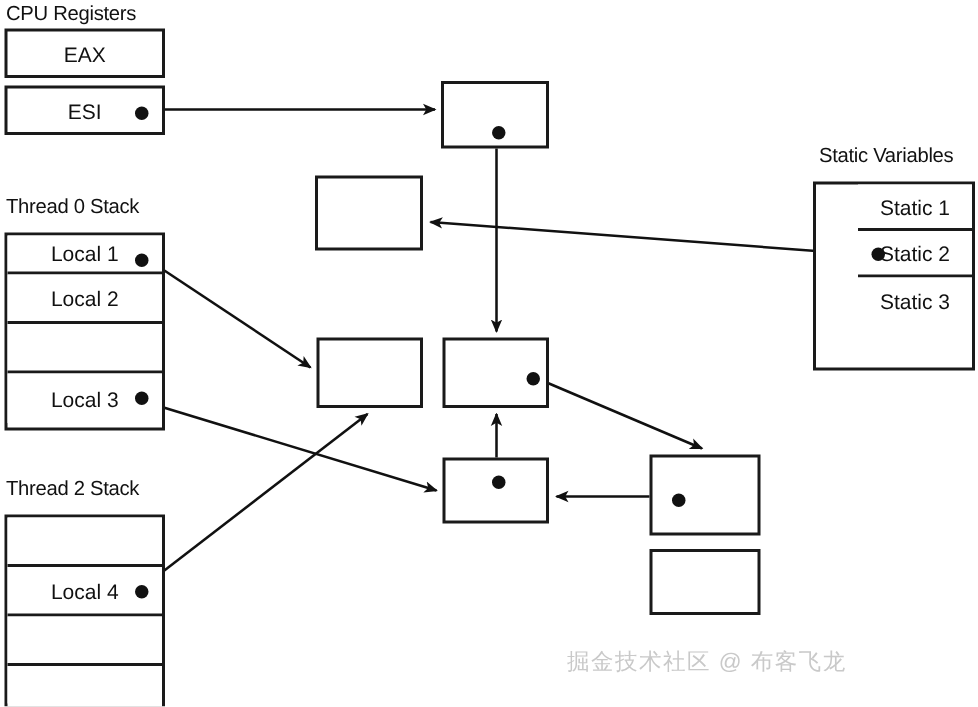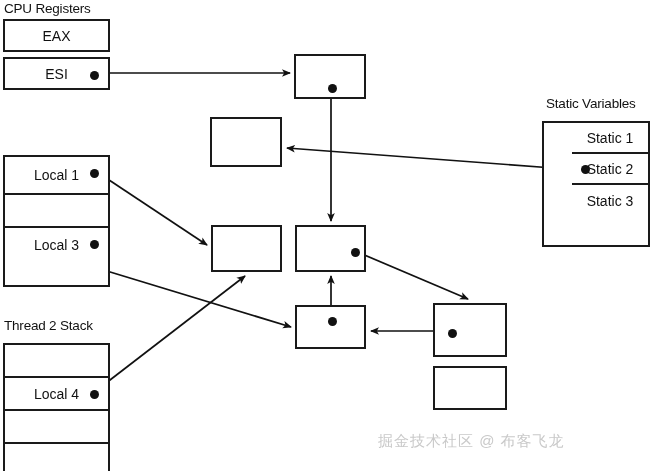--- a/index.html
+++ b/index.html
@@ -122,25 +122,29 @@
       <span class="lbl">EAX</span>
     </div>
 
     <div class="regbox" style="left:3px;top:57px;width:107px;height:33px;">
       <span class="lbl">ESI</span>
       <span class="dot" style="left:85px;top:12px;"></span>
     </div>
   </div>
 
   <div class="group" style="left:0;top:130px;width:120px;height:160px;">
+    <div class="group-title" style="left:4px;top:0px;">Thread 0 Stack</div>
 
     <div class="tbl" style="left:3px;top:25px;width:107px;height:132px;">
-      <div class="row" style="height:38px;">
+      <div class="row" style="height:26px;">
         <span class="lbl">Local 1</span>
         <span class="dot" style="left:85px;top:12px;"></span>
+      </div>
+      <div class="row" style="height:33px;">
+        <span class="lbl">Local 2</span>
       </div>
       <div class="row" style="height:33px;">
         <span class="lbl"></span>
       </div>
       <div class="row" style="height:33px;">
         <span class="lbl">Local 3</span>
         <span class="dot" style="left:85px;top:12px;"></span>
       </div>
     </div>
   </div>

